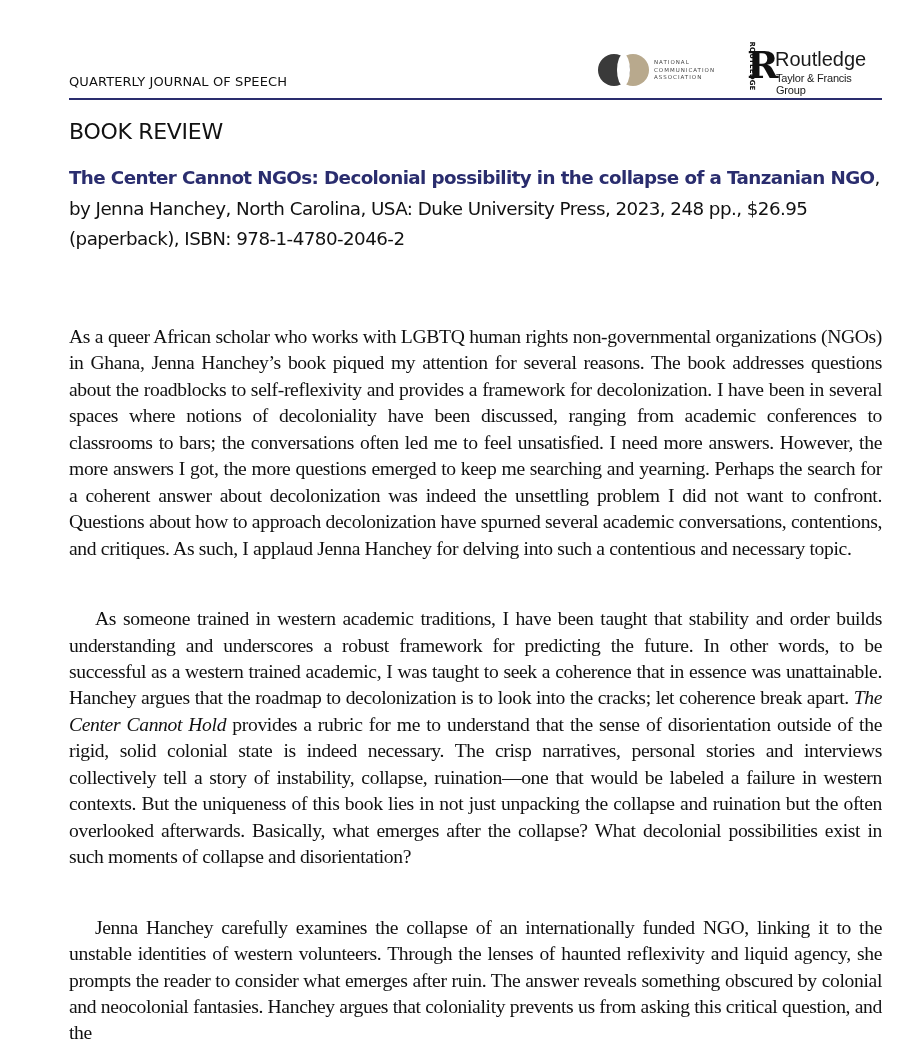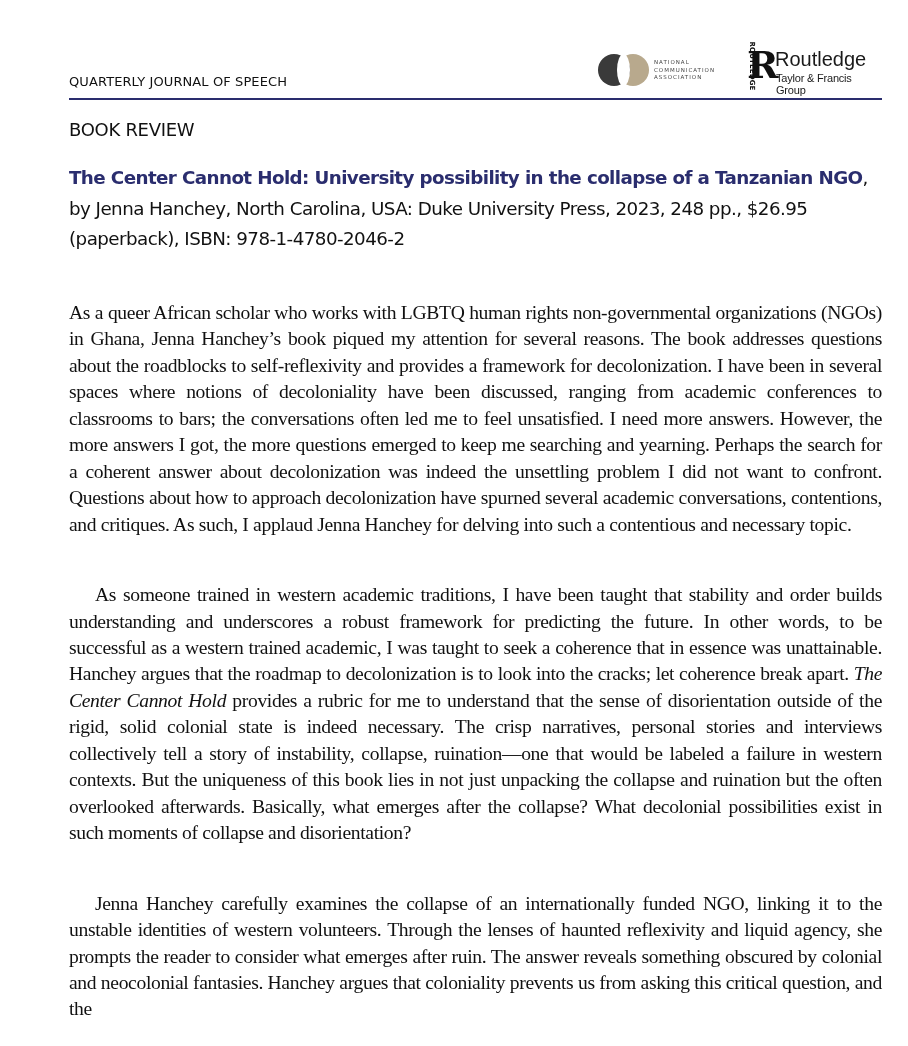--- a/index.html
+++ b/index.html
@@ -38,30 +38,30 @@
     .rt-name {
       position: absolute; left: 36px; top: 3px;
       font-family: "Liberation Sans", sans-serif; font-size: 20px; color: #1a1a1a; line-height: 22px;
     }
     .rt-sub {
       position: absolute; left: 37px; top: 27px;
       font-family: "Liberation Sans", sans-serif; font-size: 11px; color: #1a1a1a; letter-spacing: -0.2px;
     }
     .section-label {
       position: absolute; left: 69px; top: 119px;
-      font-family: "DejaVu Sans", sans-serif; font-size: 18px; color: #111; letter-spacing: -0.3px;
+      font-family: "DejaVu Sans", sans-serif; font-size: 22px; color: #111; letter-spacing: -0.3px;
     }
     .citation {
       position: absolute; left: 69px; top: 163px; width: 820px;
       font-family: "DejaVu Sans", sans-serif; font-size: 18.3px; line-height: 30.5px; color: #111;
       letter-spacing: -0.55px;
     }
     .citation .book-title { color: #2a2d6e; font-weight: bold; letter-spacing: -0.6px; }
     .body-text {
-      position: absolute; left: 69px; top: 300px; width: 813px;
+      position: absolute; left: 69px; top: 324px; width: 813px;
       font-family: "Liberation Serif", serif; font-size: 19.6px; line-height: 26.45px; color: #111;
       text-align: justify; hyphens: manual; letter-spacing: -0.35px;
     }
     .body-text p { margin: 0; }
     .body-text p.indent { text-indent: 26px; margin-top: 44px; }
   </style>
 </head>
 <body>
 
 <div class="header">
@@ -86,20 +86,20 @@
     <div class="rt-name">Routledge</div>
     <div class="rt-sub">Taylor &amp; Francis Group</div>
   </div>
 
   <div class="rule"></div>
 </div>
 
 <div class="section-label">BOOK REVIEW</div>
 
 <div class="citation">
-  <span class="book-title">The Center Cannot Hold: University possibility in the collapse of a Tanzanian NGO</span><span>, by Jenna Hanchey, North Carolina, USA: Duke University Press, 2023, 248 pp., $26.95 (paperback), ISBN: 978-1-4780-2046-2</span>
+  <span class="book-title">The Center Cannot NGOs: Decolonial possibility in the collapse of a Tanzanian NGO</span><span>, by Jenna Hanchey, North Carolina, USA: Duke University Press, 2023, 248 pp., $26.95 (paperback), ISBN: 978-1-4780-2046-2</span>
 </div>
 
 <div class="body-text">
   <p>As a queer African scholar who works with LGBTQ human rights non-governmental organ­izations (NGOs) in Ghana, Jenna Hanchey’s book piqued my attention for several reasons. The book addresses questions about the roadblocks to self-reflexivity and provides a frame­work for decolonization. I have been in several spaces where notions of decoloniality have been discussed, ranging from academic conferences to classrooms to bars; the conversations often led me to feel unsatisfied. I need more answers. However, the more answers I got, the more questions emerged to keep me searching and yearning. Perhaps the search for a coher­ent answer about decolonization was indeed the unsettling problem I did not want to con­front. Questions about how to approach decolonization have spurned several academic conversations, contentions, and critiques. As such, I applaud Jenna Hanchey for delving into such a contentious and necessary topic.</p>
   <p class="indent"><span>As someone trained in western academic traditions, I have been taught that stability and order builds understanding and underscores a robust framework for predicting the future. In other words, to be successful as a western trained academic, I was taught to seek a coherence that in essence was unattainable. Hanchey argues that the roadmap to decolonization is to look into the cracks; let coherence break apart. </span><i>The Center Cannot Hold</i><span> provides a rubric for me to understand that the sense of disorientation outside of the rigid, solid colonial state is indeed necessary. The crisp narratives, personal stories and interviews collectively tell a story of instability, collapse, ruination—one that would be labeled a failure in western contexts. But the uniqueness of this book lies in not just unpacking the collapse and ruination but the often overlooked afterwards. Basically, what emerges after the collapse? What decolonial possibilities exist in such moments of collapse and disorientation?</span></p>
   <p class="indent">Jenna Hanchey carefully examines the collapse of an internationally funded NGO, linking it to the unstable identities of western volunteers. Through the lenses of haunted reflexivity and liquid agency, she prompts the reader to consider what emerges after ruin. The answer reveals something obscured by colonial and neocolonial fantasies. Hanchey argues that coloniality prevents us from asking this critical question, and the</p>
 </div>
 
 </body></html>

